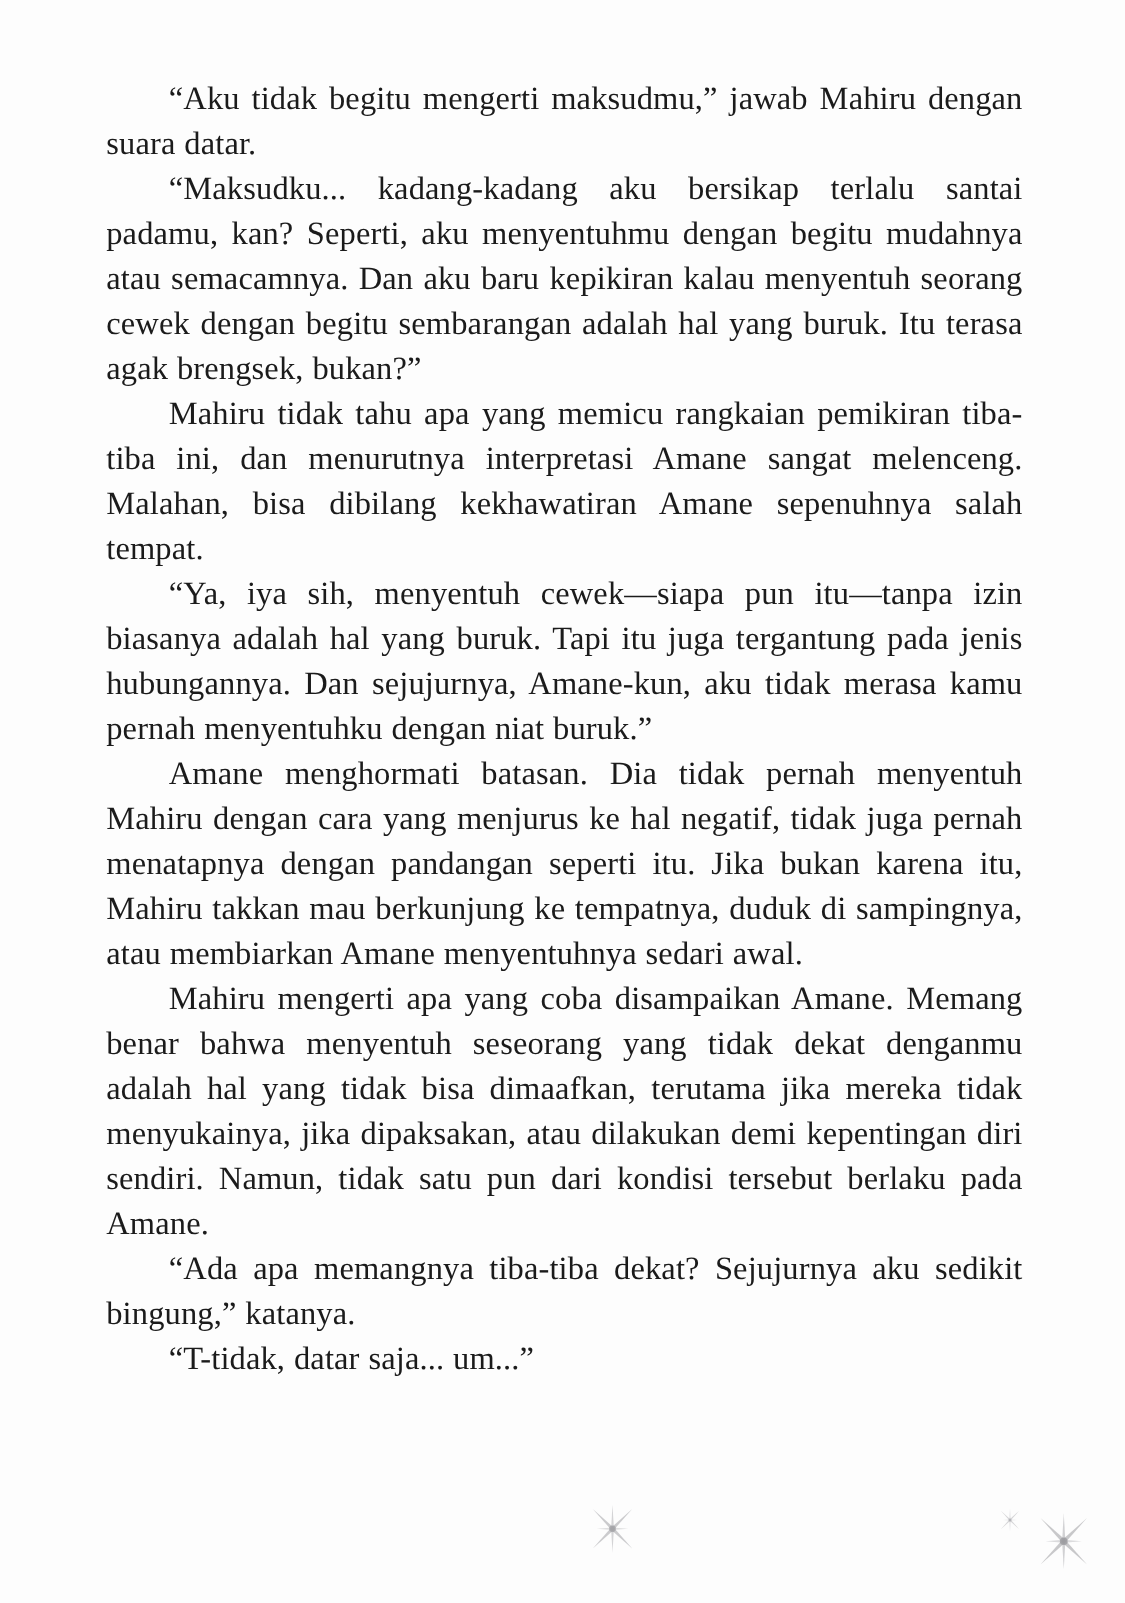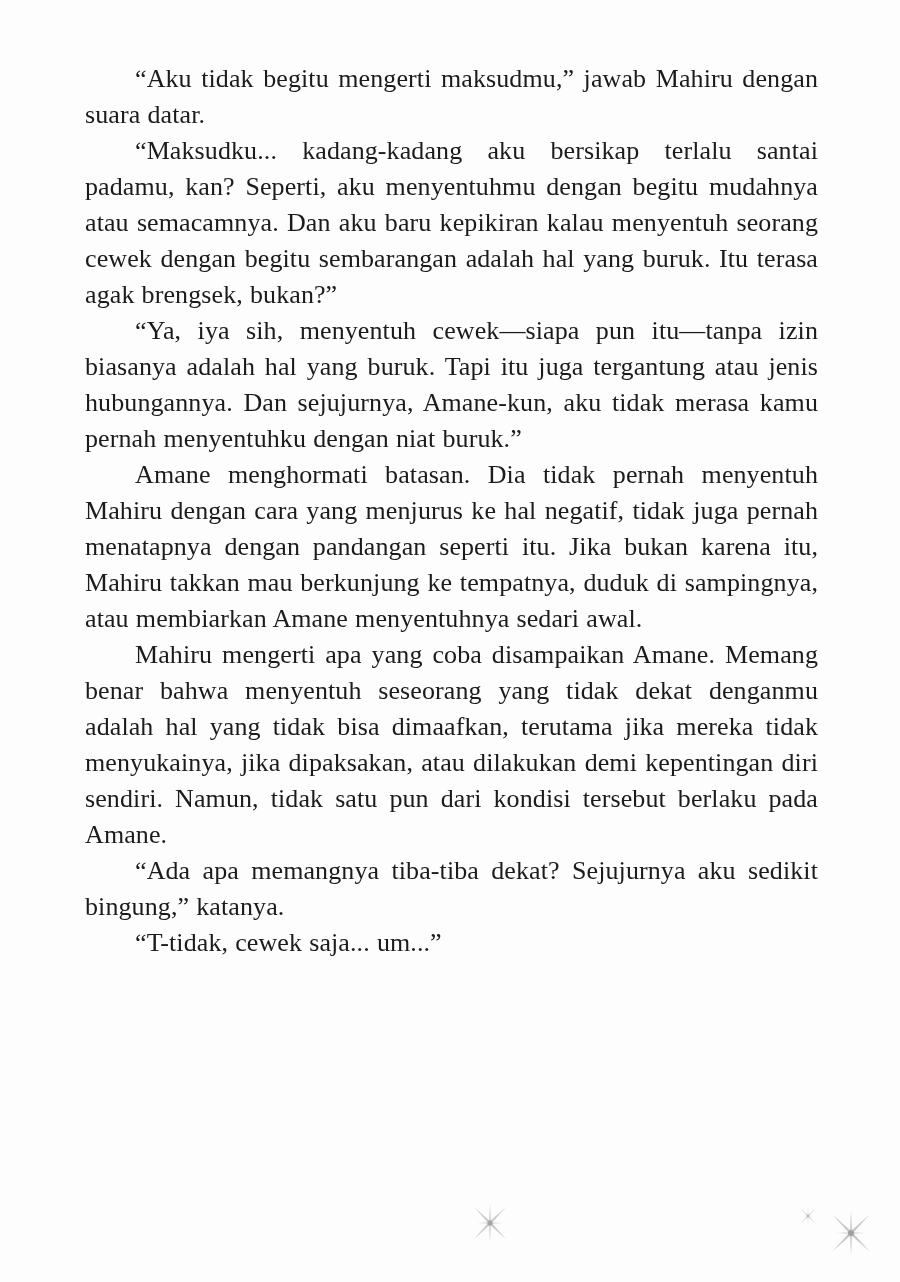--- a/index.html
+++ b/index.html
@@ -39,25 +39,26 @@
     display: block;
   }
 </style>
 </head>
 <body style="background: rgb(253, 253, 253);">
 
 <div class="page">
   <div class="text-block" id="text-block" style="color: rgb(27, 27, 27);">
       <p class="para">“Aku tidak begitu mengerti maksudmu,” jawab Mahiru dengan suara datar.</p>
       <p class="para">“Maksudku... kadang-kadang aku bersikap terlalu santai padamu, kan? Seperti, aku menyentuhmu dengan begitu mudahnya atau semacamnya. Dan aku baru kepikiran kalau menyentuh seorang cewek dengan begitu sembarangan adalah hal yang buruk. Itu terasa agak brengsek, bukan?”</p>
-      <p class="para">“Ya, iya sih, menyentuh cewek—siapa pun itu—tanpa izin biasanya adalah hal yang buruk. Tapi itu juga tergantung atau jenis hubungannya. Dan sejujurnya, Amane-kun, aku tidak merasa kamu pernah menyentuhku dengan niat buruk.”</p>
+      <p class="para">Mahiru tidak tahu apa yang memicu rangkaian pemikiran tiba-tiba ini, dan menurutnya interpretasi Amane sangat melenceng. Malahan, bisa dibilang kekhawatiran Amane sepenuhnya salah tempat.</p>
+      <p class="para">“Ya, iya sih, menyentuh cewek—siapa pun itu—tanpa izin biasanya adalah hal yang buruk. Tapi itu juga tergantung pada jenis hubungannya. Dan sejujurnya, Amane-kun, aku tidak merasa kamu pernah menyentuhku dengan niat buruk.”</p>
       <p class="para">Amane menghormati batasan. Dia tidak pernah menyentuh Mahiru dengan cara yang menjurus ke hal negatif, tidak juga pernah menatapnya dengan pandangan seperti itu. Jika bukan karena itu, Mahiru takkan mau berkunjung ke tempatnya, duduk di sampingnya, atau membiarkan Amane menyentuhnya sedari awal.</p>
       <p class="para">Mahiru mengerti apa yang coba disampaikan Amane. Memang benar bahwa menyentuh seseorang yang tidak dekat denganmu adalah hal yang tidak bisa dimaafkan, terutama jika mereka tidak menyukainya, jika dipaksakan, atau dilakukan demi kepentingan diri sendiri. Namun, tidak satu pun dari kondisi tersebut berlaku pada Amane.</p>
       <p class="para">“Ada apa memangnya tiba-tiba dekat? Sejujurnya aku sedikit bingung,” katanya.</p>
-      <p class="para">“T-tidak, cewek saja... um...”</p>
+      <p class="para">“T-tidak, datar saja... um...”</p>
     </div>
   <div id="sparkle-layer">
       <svg class="sparkle" viewBox="-50 -50 100 100" xmlns="http://www.w3.org/2000/svg" style="left: 466px; top: 1199px; width: 48px; height: 48px; color: rgb(162, 162, 166);">
     <g fill="currentColor">
       <polygon points="0,-47 2.8,0 0,47 -2.8,0" opacity="0.55" transform="rotate(45)"></polygon>
       <polygon points="0,-47 2.8,0 0,47 -2.8,0" opacity="0.55" transform="rotate(-45)"></polygon>
       <polygon points="0,-40 2.3,0 0,40 -2.3,0" opacity="0.45"></polygon>
       <polygon points="0,-26 2,0 0,26 -2,0" opacity="0.35" transform="rotate(90)"></polygon>
       <circle r="5.5" opacity="0.8"></circle>
     </g>

